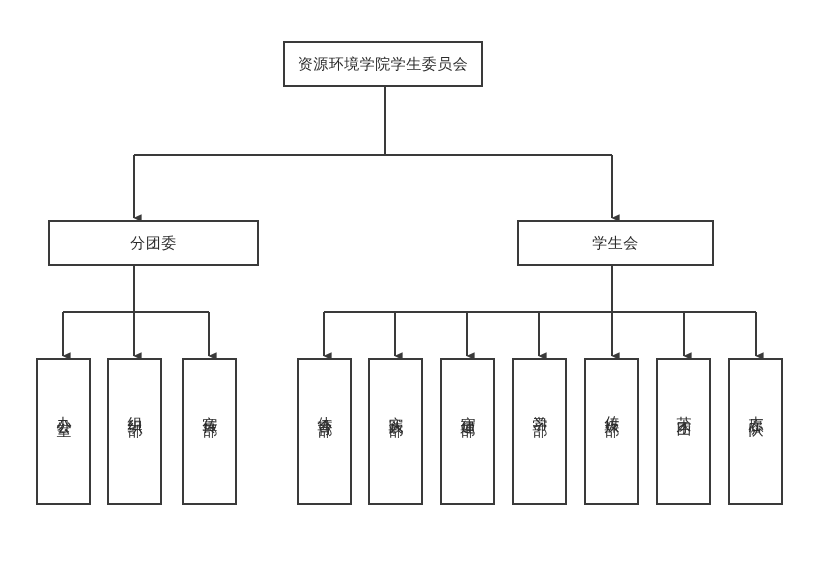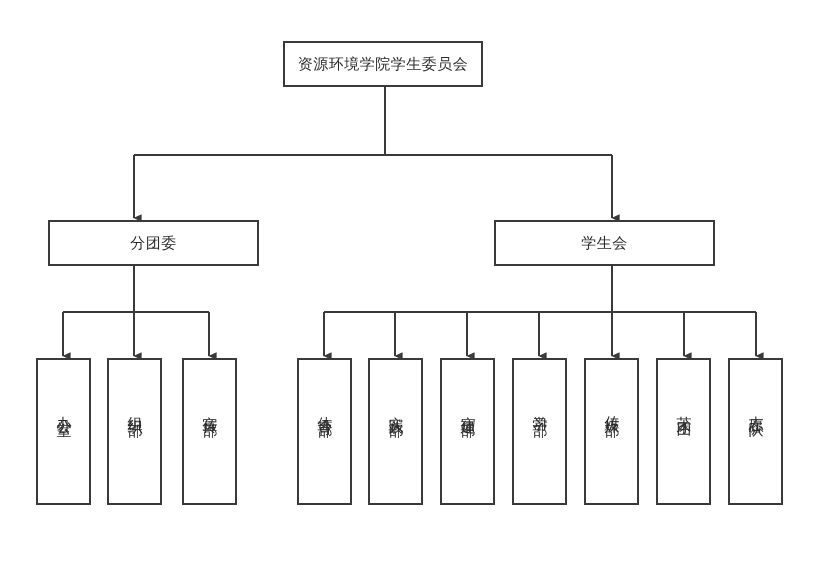--- a/index.html
+++ b/index.html
@@ -100,21 +100,21 @@
       </div>
       <div class="node vertical" style="left: 36px; top: 358px; width: 55px; height: 147px;">
         <span class="node-label">办公室</span>
       </div>
       <div class="node vertical" style="left: 107px; top: 358px; width: 55px; height: 147px;">
         <span class="node-label">组织部</span>
       </div>
       <div class="node vertical" style="left: 182px; top: 358px; width: 55px; height: 147px;">
         <span class="node-label">宣传部</span>
       </div>
-      <div class="node horizontal" style="left: 494px; top: 220px; width: 221px; height: 46px;">
+      <div class="node horizontal" style="left: 517px; top: 220px; width: 197px; height: 46px;">
         <span class="node-label">学生会</span>
       </div>
       <div class="node vertical" style="left: 297px; top: 358px; width: 55px; height: 147px;">
         <span class="node-label">体育部</span>
       </div>
       <div class="node vertical" style="left: 368px; top: 358px; width: 55px; height: 147px;">
         <span class="node-label">实践部</span>
       </div>
       <div class="node vertical" style="left: 440px; top: 358px; width: 55px; height: 147px;">
         <span class="node-label">宿建部</span>

